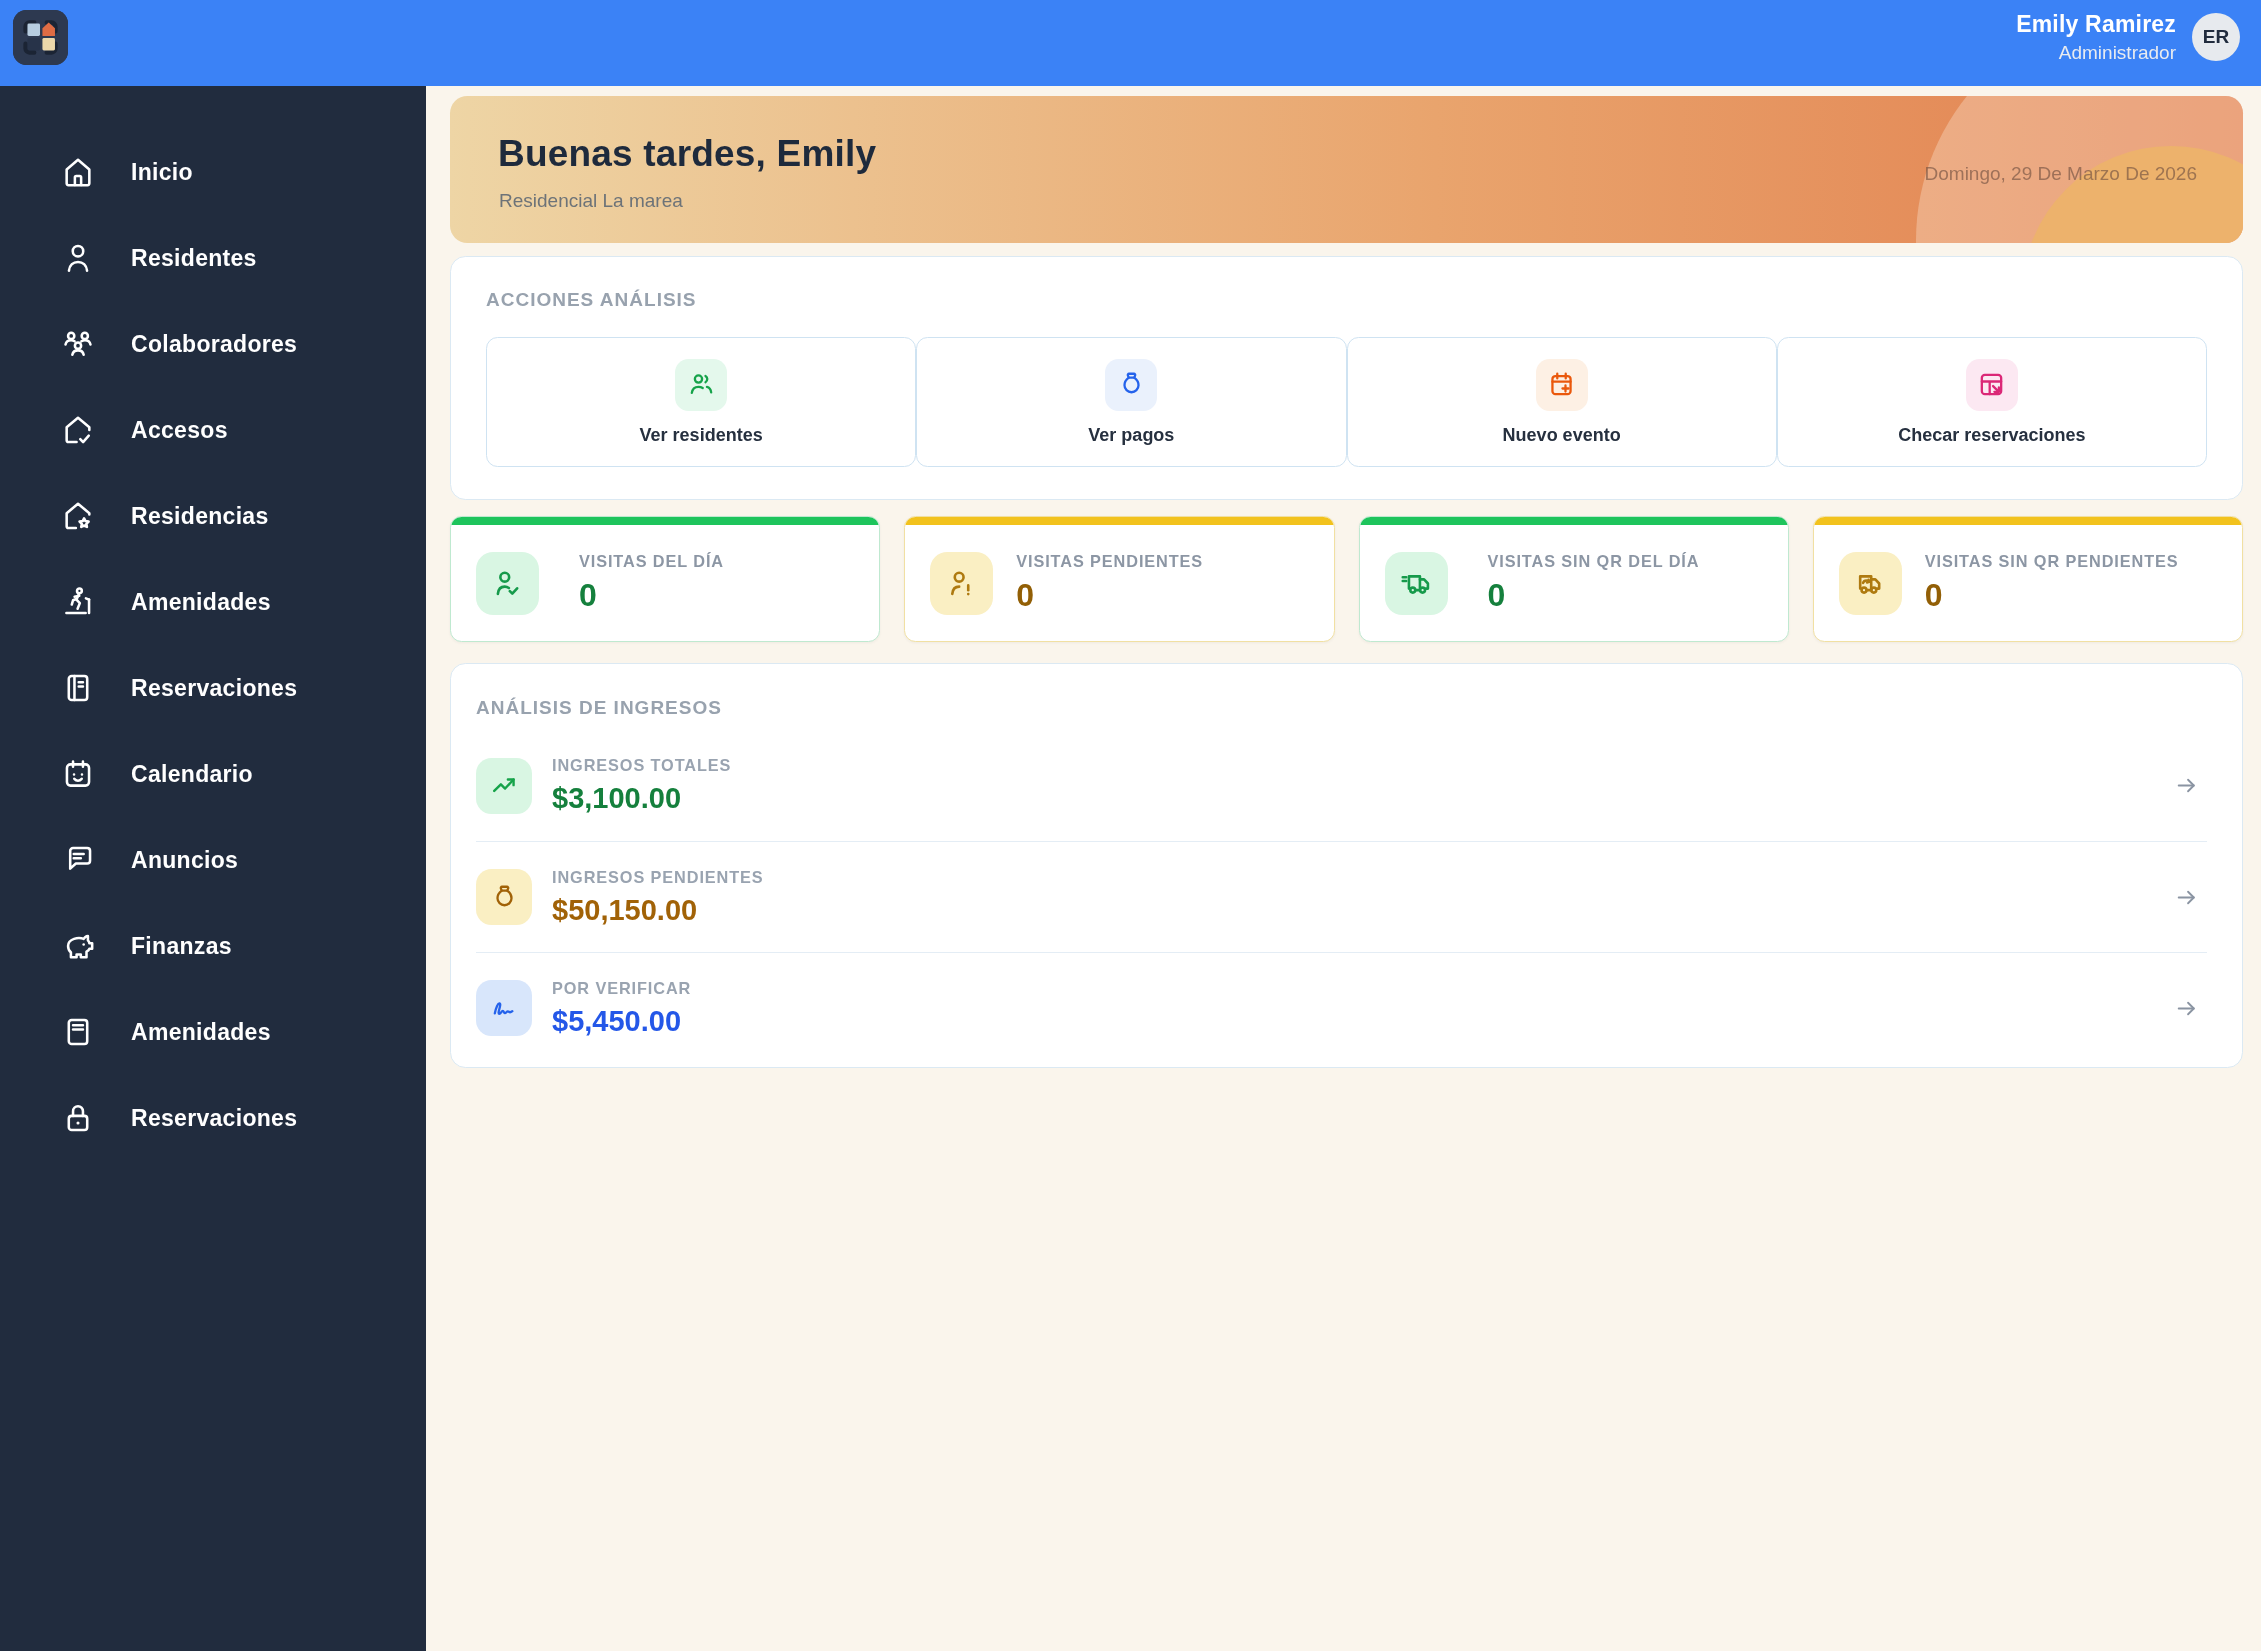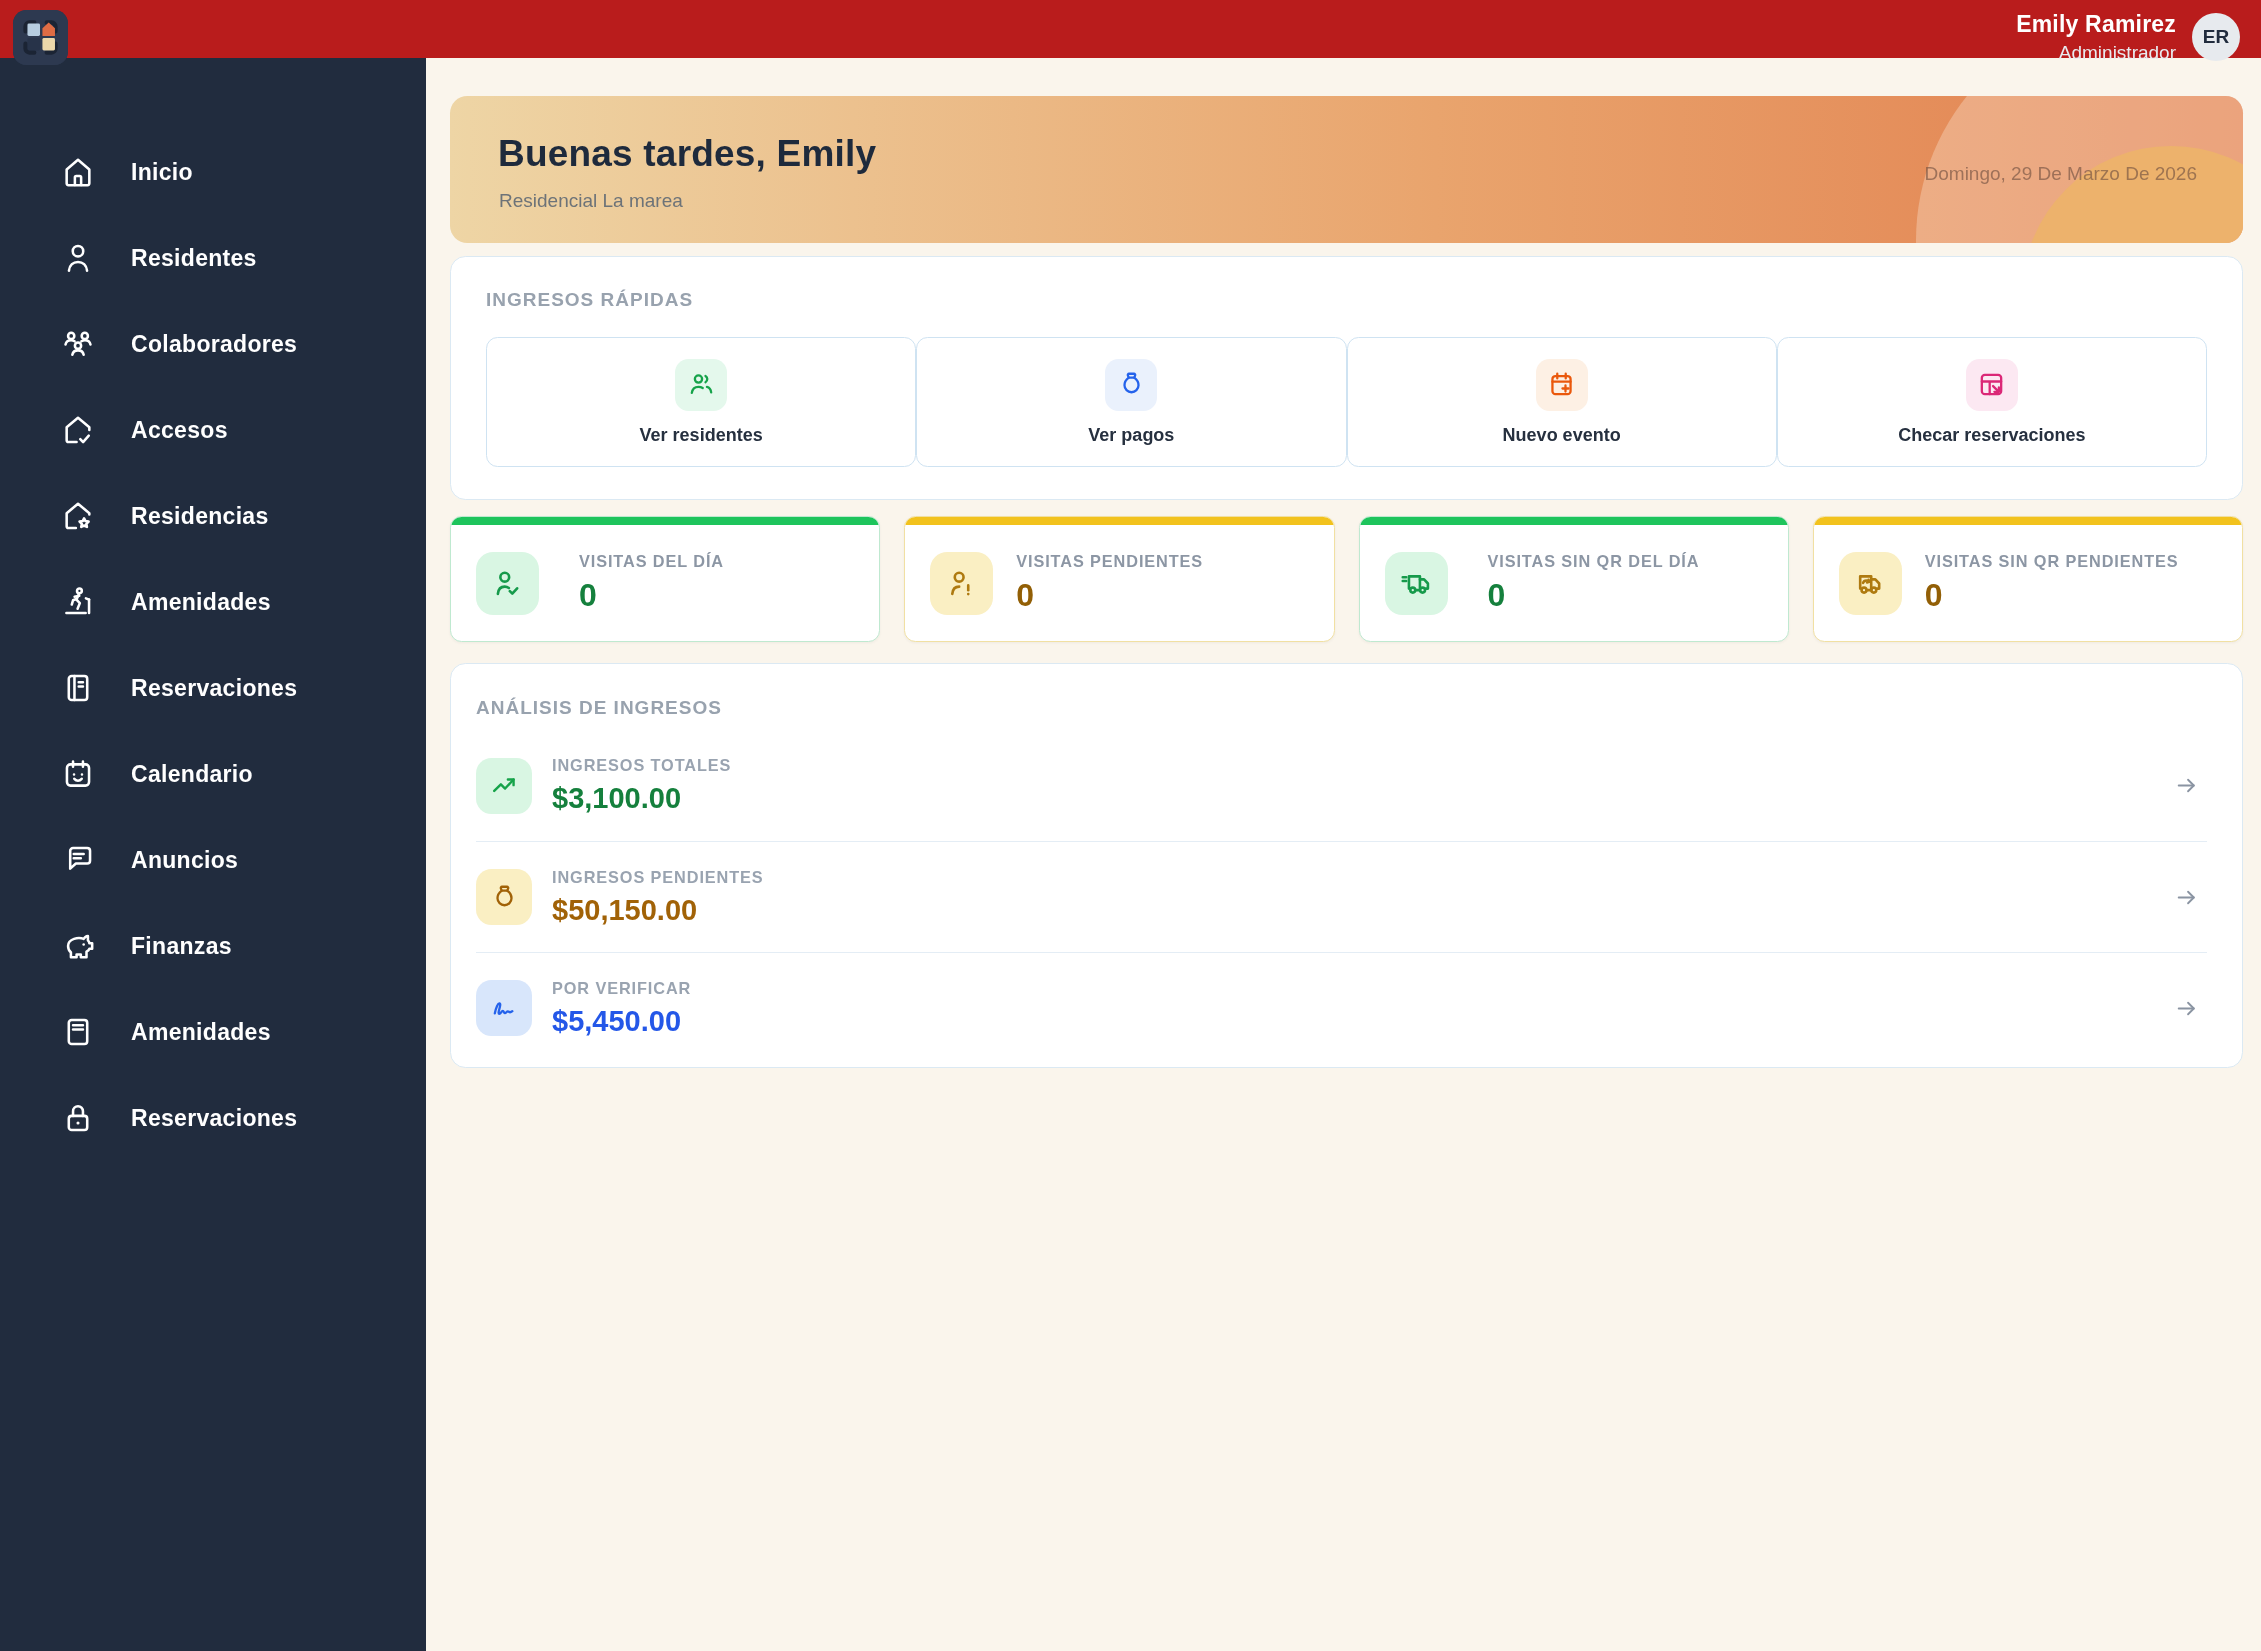--- a/index.html
+++ b/index.html
@@ -6,22 +6,22 @@
   html,body { width:2261px; height:1651px; }
   body {
     position:relative;
     font-family:"Liberation Sans", sans-serif;
     background:#faf5ec;
     overflow:hidden;
     color:#222d40;
   }
   
   .topbar {
-    position:absolute; top:0; left:0; width:2261px; height:58px;
-    background:#b91c1c; z-index:5;
+    position:absolute; top:0; left:0; width:2261px; height:86px;
+    background:#3b82f6; z-index:5;
   }
   .sidebar {
     position:absolute; top:0; left:0; width:426px; height:1651px;
     background:#212c3e; z-index:4;
   }
   .logo {
     position:absolute; left:12.5px; top:9.6px; width:55px; height:55px;
     border-radius:13.4px; background:#2d3950;
     display:flex; align-items:center; justify-content:center;
   }
@@ -296,21 +296,21 @@
 
   <div class="banner">
     <div class="banner-circle-big"></div>
     <div class="banner-circle-small"></div>
     <div class="banner-greeting">Buenas tardes, Emily</div>
     <div class="banner-residence">Residencial La marea</div>
     <div class="banner-date">Domingo, 29 De Marzo De 2026</div>
   </div>
 
   <section class="panel qa-panel">
-    <div class="panel-title">INGRESOS RÁPIDAS</div>
+    <div class="panel-title">ACCIONES ANÁLISIS</div>
     <div class="qa-cards">
 
       <div class="qa-card">
         <div class="qa-icon qa-green">
           <svg viewBox="0 0 24 24" fill="none" stroke="currentColor" stroke-width="1.9" stroke-linecap="round" stroke-linejoin="round">
               <circle cx="9.5" cy="7.5" r="3"></circle>
               <path d="M4 19c.4-3.3 2.3-5.1 5.5-5.1 1.4 0 2.6.4 3.5 1"></path>
               <path d="M15.3 4.9a3 3 0 0 1 0 5.2"></path>
               <path d="M16.5 13.9c2 .5 3.2 2.2 3.5 4.6"></path>
             </svg>

